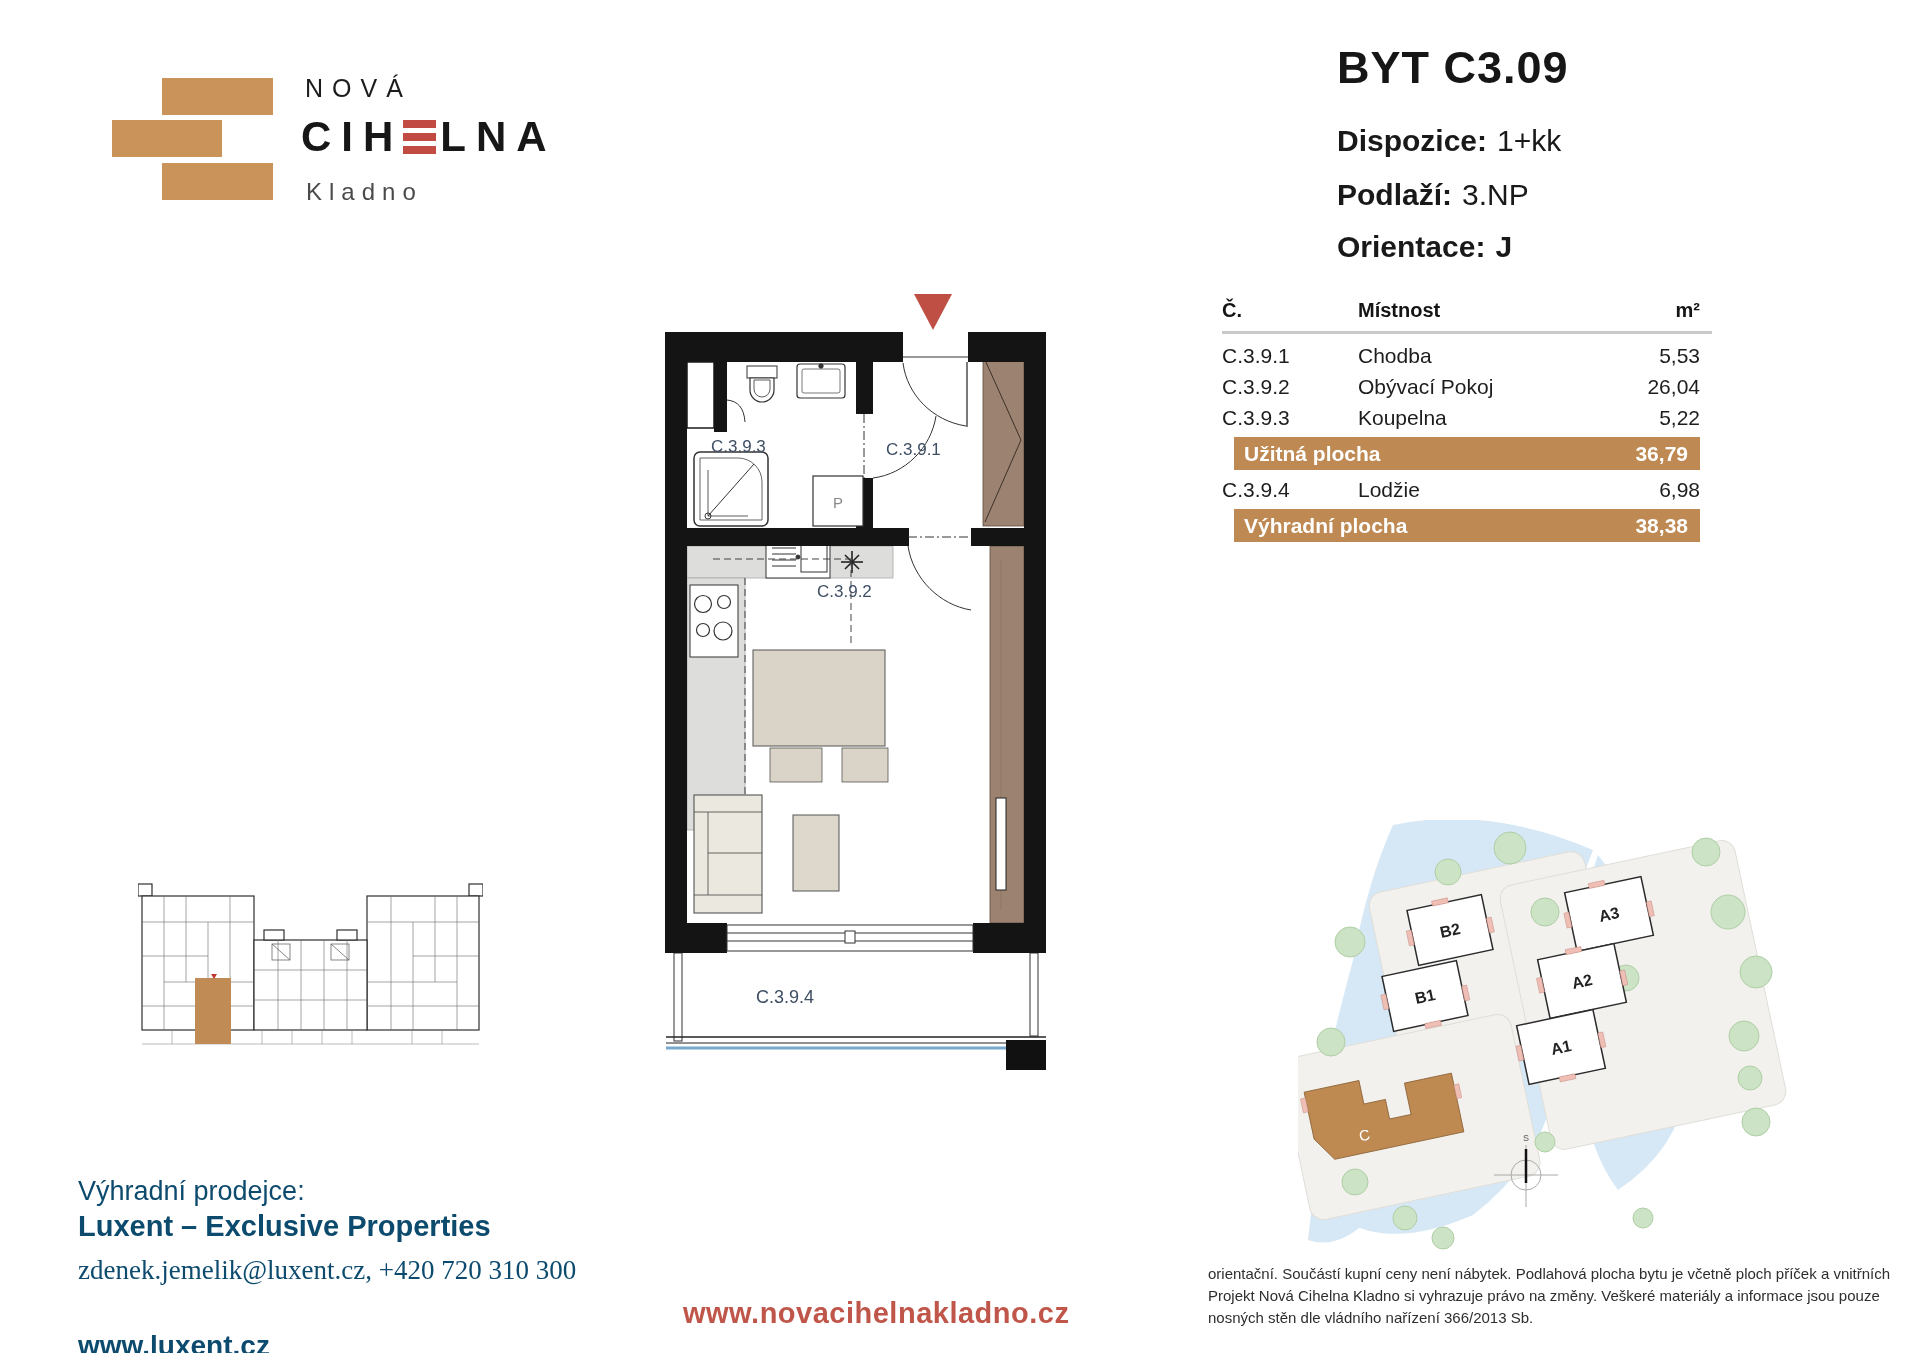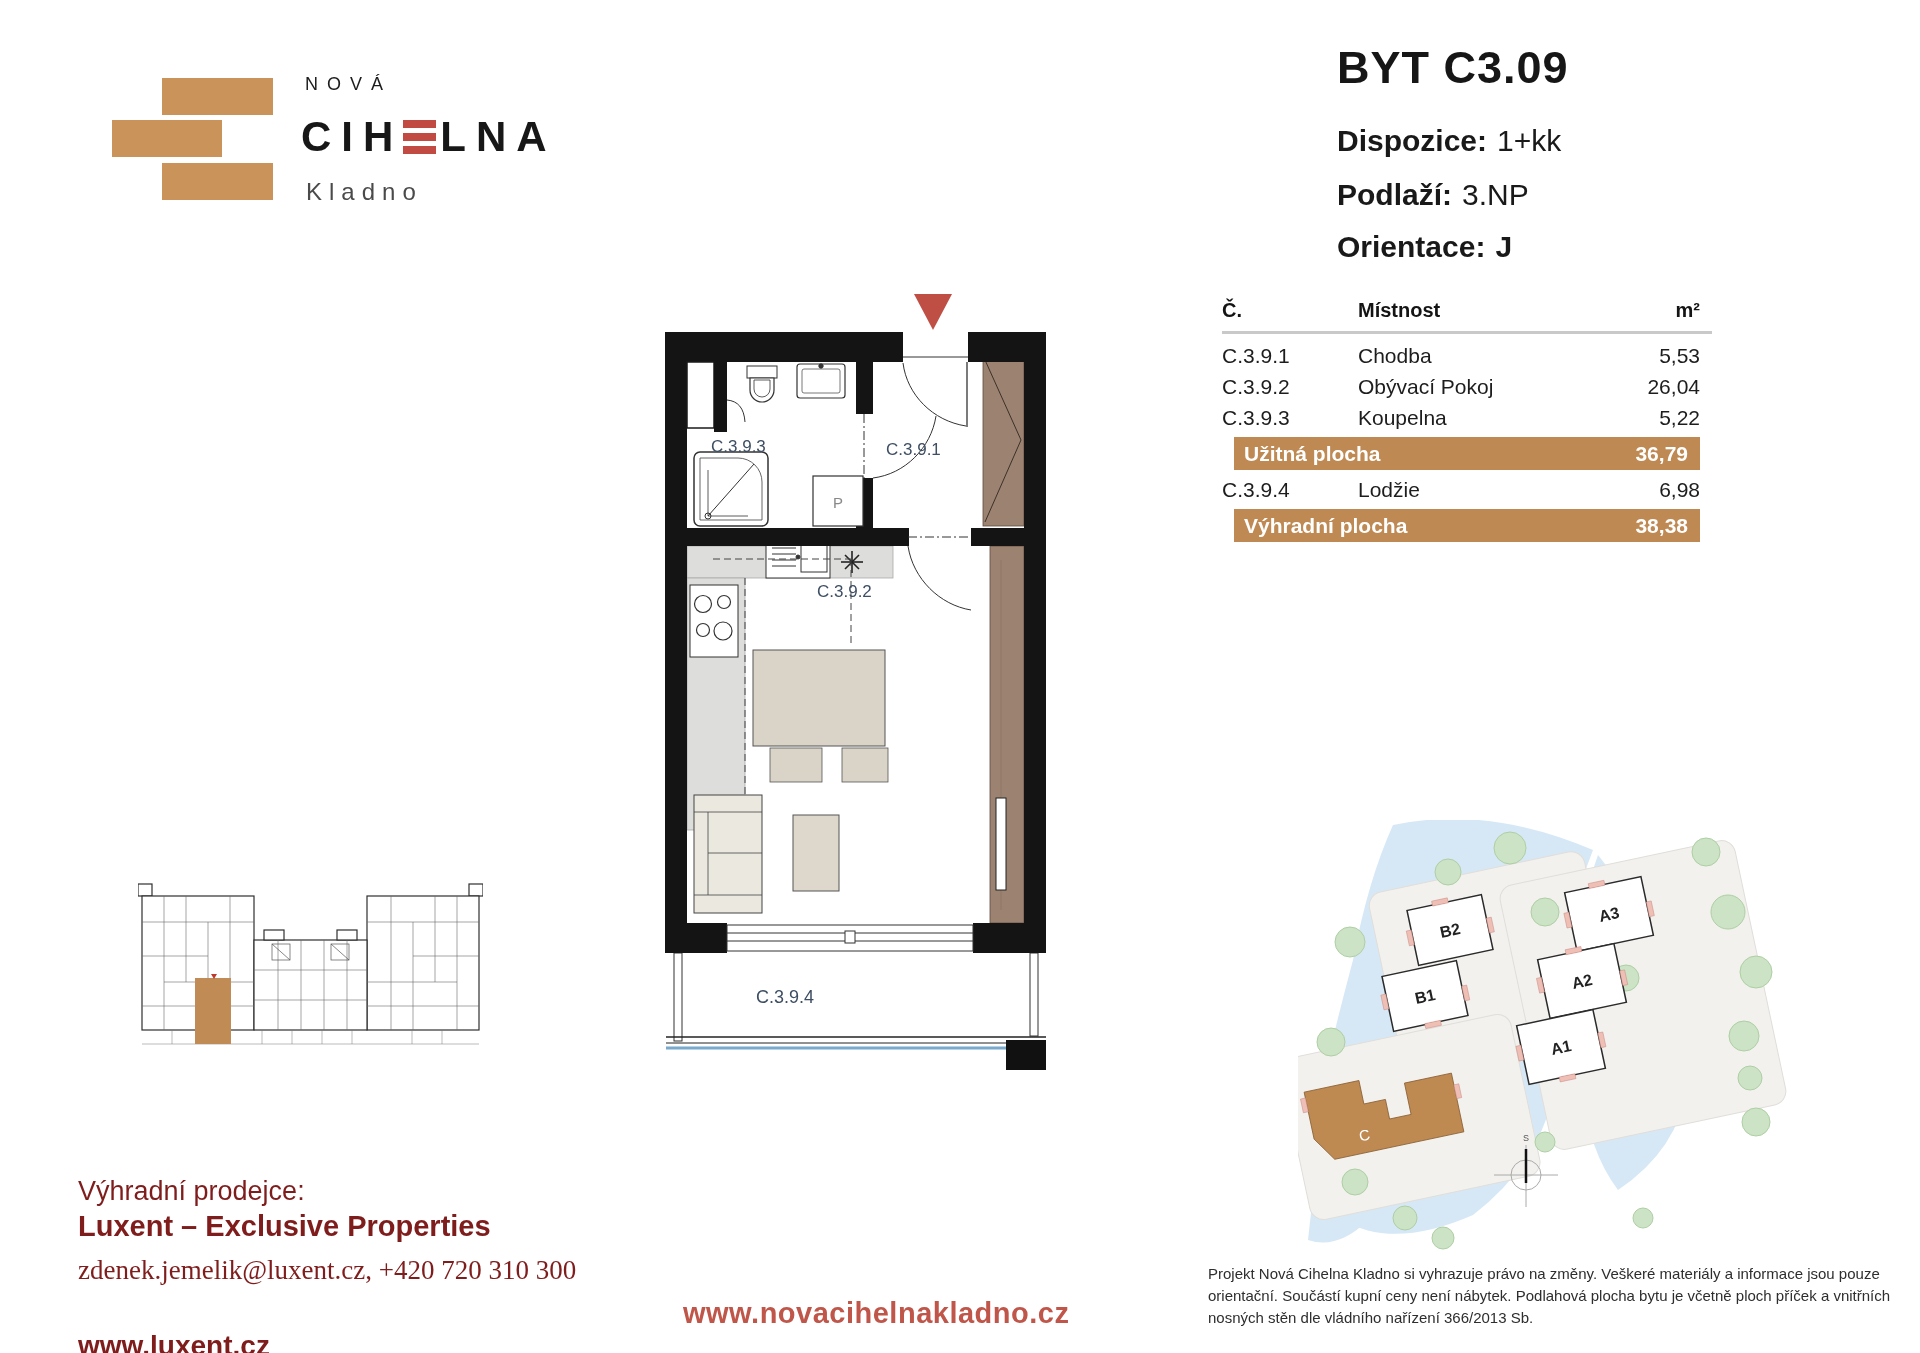--- a/index.html
+++ b/index.html
@@ -2,21 +2,21 @@
 <html><head>
 <meta charset="utf-8">
 <style>
   html,body{margin:0;padding:0;background:#fff;}
   #canvas{position:relative;width:1920px;height:1353px;background:#fff;overflow:hidden;
           font-family:"Liberation Sans",sans-serif;color:#1a1a1a;}
   .abs{position:absolute;}
 
   
   .brick{position:absolute;background:#C9935A;}
-  .logo-top{left:305px;top:74px;font-size:18px;letter-spacing:9px;font-weight:500;color:#1c1c1c;}
+  .logo-top{left:305px;top:74px;font-size:25px;letter-spacing:9px;font-weight:500;color:#1c1c1c;}
   .logo-main{left:301px;top:113px;font-size:42px;font-weight:800;letter-spacing:10px;color:#171717;display:flex;align-items:center;}
   .logo-ebars{display:inline-flex;flex-direction:column;justify-content:center;gap:5px;width:33px;height:34px;margin:0 4px 0 0;}
   .logo-ebars span{display:block;height:8px;background:#C14B42;}
   .logo-city{left:306px;top:178px;font-size:24px;letter-spacing:7px;color:#4a4a4a;}
 
   
   .hd-title{left:1337px;top:42px;font-size:45px;font-weight:800;letter-spacing:1px;color:#161616;}
   .spec{left:1337px;font-size:30px;color:#191919;}
   .spec b{font-weight:800;margin-right:10px;}
   .spec .val{font-weight:400;}
@@ -28,21 +28,21 @@
   .col-num{width:136px;}
   .col-room{flex:1;}
   .col-area{width:96px;text-align:right;padding-right:12px;box-sizing:border-box;}
   .thead{font-weight:800;font-size:20px;padding-bottom:9px;border-bottom:3px solid #c9c9c9;color:#141414;}
   .tdata{height:31px;color:#1d1d1d;}
   .tband{background:#BE8952;color:#fff;font-weight:700;height:33px;margin:4px 12px;
          display:flex;align-items:center;justify-content:space-between;
          padding:0 12px 0 10px;box-sizing:border-box;}
 
   
-  .s-line{left:78px;color:#7f1d1d;}
+  .s-line{left:78px;color:#0c4a6e;}
   .url-center{left:683px;top:1297px;font-size:29px;font-weight:800;color:#BF5649;letter-spacing:.5px;}
   .disclaimer{left:1208px;top:1263px;width:700px;font-size:15px;line-height:22px;color:#2e2e2e;}
 
   svg text{font-family:"Liberation Sans",sans-serif;}
 </style>
 </head>
 <body>
 
 <div id="canvas">
 
@@ -391,18 +391,18 @@
     </g>
   </svg>
 
   <div class="abs s-line" style="top:1176px;font-size:27px;">Výhradní prodejce:</div>
   <div class="abs s-line" style="top:1210px;font-size:29px;font-weight:800;">Luxent – Exclusive Properties</div>
   <div class="abs s-line" style="top:1255px;font-size:27px;font-family:Liberation Serif, serif;">zdenek.jemelik@luxent.cz, +420 720 310 300</div>
   <div class="abs s-line" style="top:1294px;font-size:28px;font-weight:800;margin-top:36px;">www.luxent.cz</div>
 
   <div class="abs url-center">www.novacihelnakladno.cz</div>
   <div class="abs disclaimer">
+    <div>orientační. Součástí kupní ceny není nábytek. Podlahová plocha bytu je včetně ploch příček a vnitřních</div>
     <div>Projekt Nová Cihelna Kladno si vyhrazuje právo na změny. Veškeré materiály a informace jsou pouze</div>
-    <div>orientační. Součástí kupní ceny není nábytek. Podlahová plocha bytu je včetně ploch příček a vnitřních</div>
     <div>nosných stěn dle vládního nařízení 366/2013 Sb.</div>
   </div>
 
 </div>
 
 </body></html>

